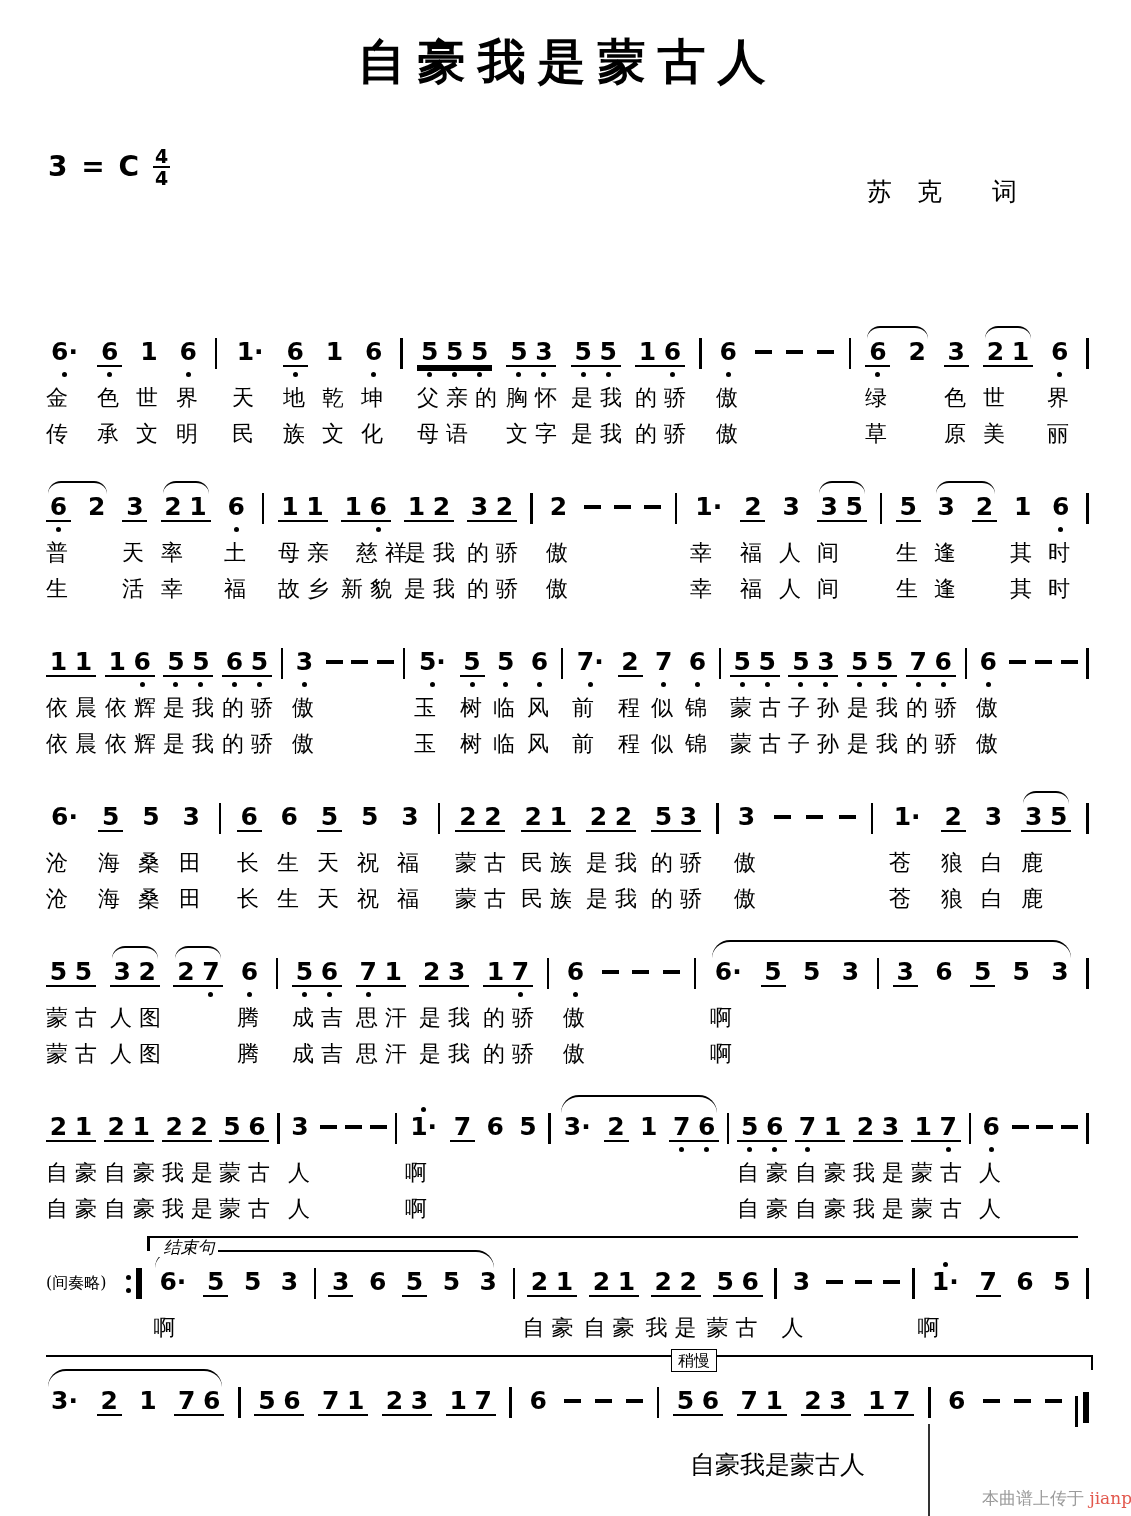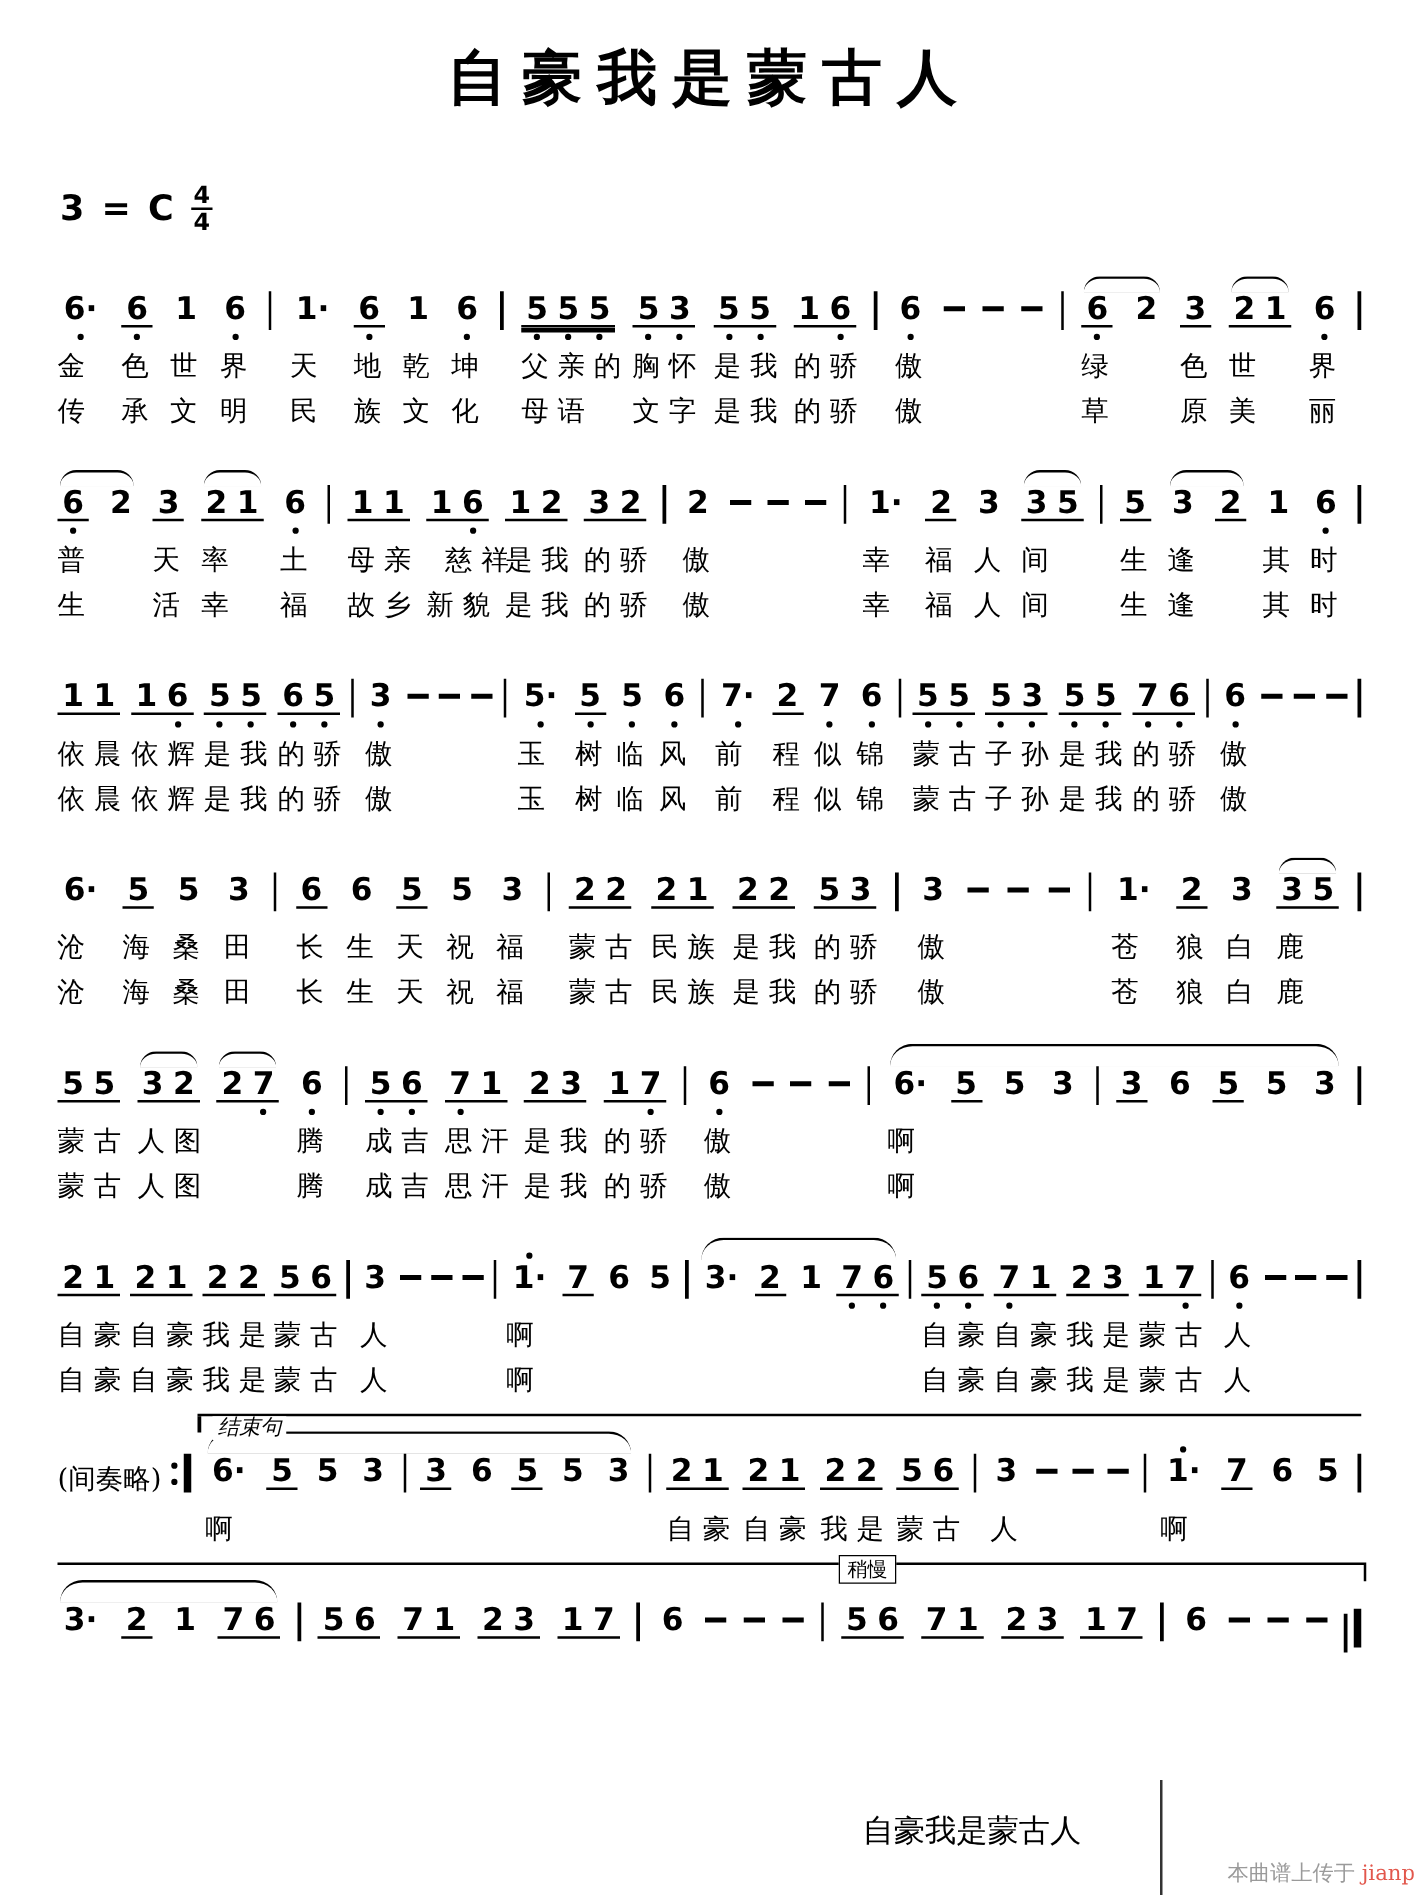--- a/index.html
+++ b/index.html
@@ -11,21 +11,21 @@
   .credits{text-align:right;margin-top:10px;font-family:"DejaVu Serif","Liberation Serif",serif;
            font-size:25px;line-height:35px;white-space:pre}
   .credit-1{padding-right:72px}
   .credit-2{padding-right:10px}
   .keysig{position:absolute;left:48px;top:148px;display:flex;align-items:center;gap:12px}
   .tonality{font-weight:bold;font-size:28px;letter-spacing:2px}
   .frac{display:inline-flex;flex-direction:column;align-items:center;font-size:19px;line-height:16px;font-weight:bold}
   .fbar{width:17px;height:2.5px;background:#000;margin:1.5px 0}
   .score{margin-top:50px}
   .score-line{display:flex;align-items:flex-start;margin-bottom:33px}
-  .line-left-label{font-size:22px;font-family:"DejaVu Serif",serif;white-space:nowrap;padding-top:14px;margin-right:8px}
+  .line-left-label{font-size:16px;font-family:"DejaVu Serif",serif;white-space:nowrap;padding-top:14px;margin-right:20px}
   .line-main{flex:1;position:relative}
   .notes-row{display:flex;justify-content:space-between;align-items:flex-start;position:relative;min-height:49px}
   .tok{display:flex;flex-direction:column;flex-shrink:0}
   .trow{display:flex}
   .cell{min-width:25px;display:flex;justify-content:center}
   .augc{min-width:37px}
   .hd{height:9px}
   .hd .cell{align-items:flex-end;padding-bottom:1px}
   .numw{height:29px;font-size:25px;font-weight:bold;line-height:28px}
   .numw.u1{border-bottom:2.5px solid #000}
@@ -59,20 +59,21 @@
   .logo-zh{font-size:31px;font-weight:bold;transform:translateY(4px);letter-spacing:2px}
   .logo-qp{font-size:31px;font-weight:bold;transform:translateY(4px);letter-spacing:2px}
   .watermark{position:absolute;left:982px;top:1487px;font-size:17px;font-family:"DejaVu Serif",serif;white-space:nowrap}
 </style>
 </head>
 <body>
 
 <div class="page">
   <div class="title">自豪我是蒙古人</div>
   <div class="credits">
+    <div class="credit-1">苏　克　　词</div>
   </div>
   <div class="keysig">
     <span class="tonality">3 = C</span>
     <span class="frac">
       <span>4</span>
       <span class="fbar"></span>
       <span>4</span>
     </span>
   </div>
   <div class="score" id="score">

